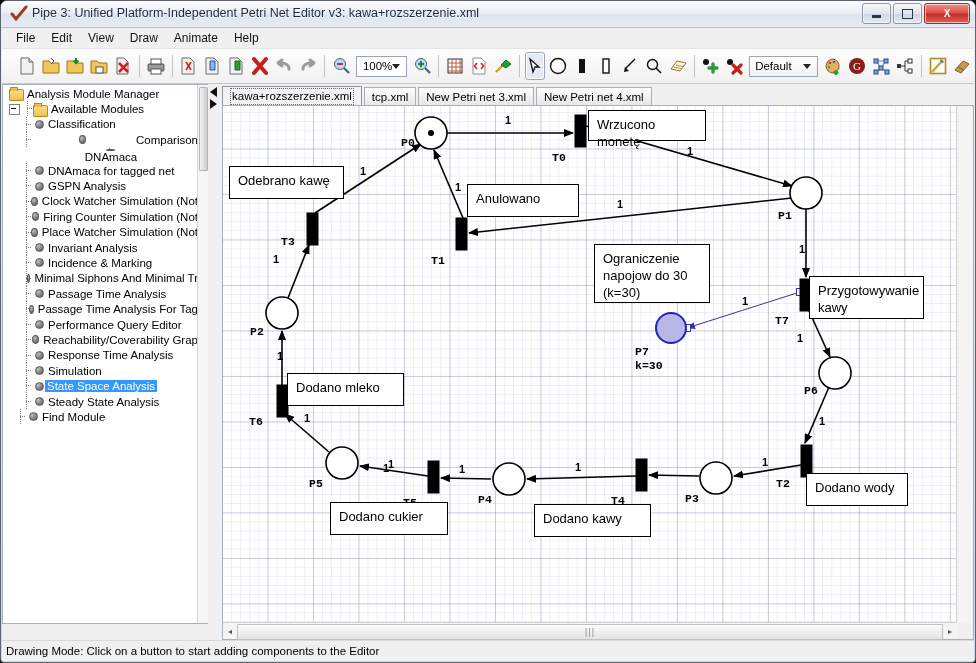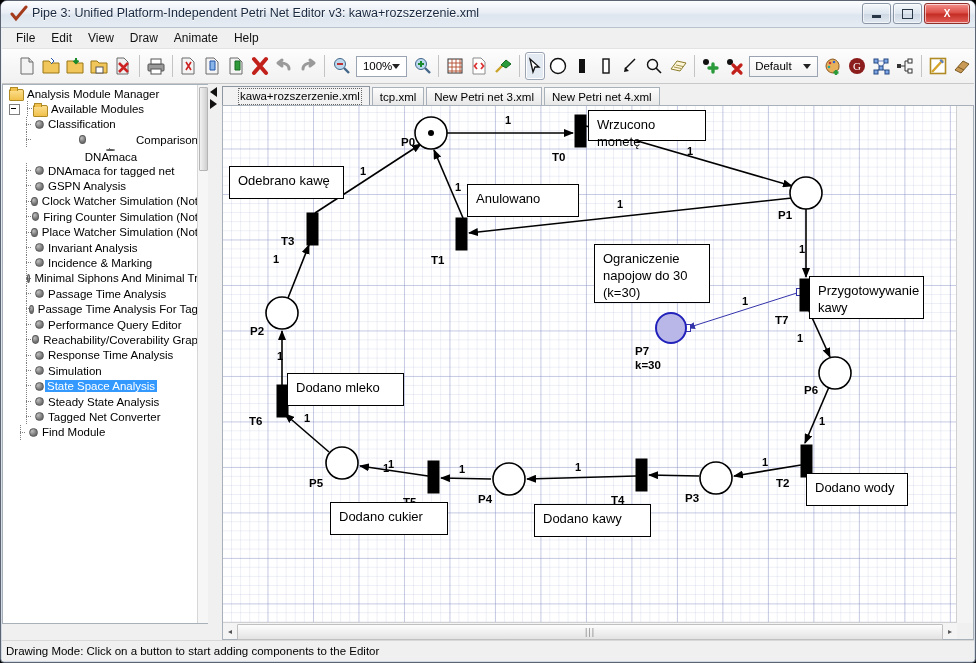--- a/index.html
+++ b/index.html
@@ -182,41 +182,42 @@
   .tab{
     height:19px;line-height:18px;padding:0 7px;font-size:11.5px;
     border:1px solid #a8b0ba;border-bottom:none;
     background:linear-gradient(180deg,#fdfdfd,#e6e6e6);
     margin-right:2px;color:#000;box-sizing:border-box;
   }
   .tab.active{
     background:#f2f2f2;height:20px;line-height:19px;
     border-color:#8e96a0;
   }
-  .tab.active span{border:1px dotted #666;padding:0 1px;display:inline-block;line-height:15px;margin-left:8px;}
+  .tab.active span{border:1px dotted #666;padding:0 1px;display:inline-block;line-height:15px;}
   #canvaswrap{
     position:absolute;left:0;top:21px;right:0;bottom:0;
     border:1px solid #a8b0ba;background:#fff;box-sizing:border-box;
   }
   #canvas{
     position:absolute;left:0;top:0;right:16px;bottom:16px;
     background-color:#ffffff;
     background-image:
       linear-gradient(to right,rgba(140,150,200,.16) 1px,transparent 1px),
       linear-gradient(to bottom,rgba(140,150,200,.16) 1px,transparent 1px),
       linear-gradient(to right,rgba(120,130,190,.34) 1px,transparent 1px),
       linear-gradient(to bottom,rgba(120,130,190,.34) 1px,transparent 1px);
     background-size:9.1px 9.1px,9.1px 9.1px,45.5px 45.5px,45.5px 45.5px;
     background-position:-1px -3px,-1px -3px,-1px -3px,-1px -3px;
     overflow:hidden;
   }
   #canvas svg{position:absolute;left:0;top:0;}
   .netlabel{
     position:absolute;font-size:11.5px;font-weight:bold;color:#000;
     white-space:nowrap;
+    font-family:Liberation Mono, monospace;
   }
   .annbox{
     position:absolute;border:1px solid #000;background:#fff;
     font-size:13px;color:#000;padding:5px 8px;box-sizing:border-box;
     line-height:17px;white-space:pre-line;
   }
   .arcweight{
     position:absolute;font-size:11px;color:#000;font-weight:600;
   }
   
@@ -609,25 +610,20 @@
             </div>
             <div class="tnode sel" style="padding-left: 18px;">
               <span class="dotted leaf"></span>
               <span class="bullet"></span>
               <span class="lbl">State Space Analysis</span>
             </div>
             <div class="tnode" style="padding-left: 18px;">
               <span class="dotted leaf"></span>
               <span class="bullet"></span>
               <span class="lbl">Steady State Analysis</span>
-            </div>
-            <div class="tnode" style="padding-left: 18px;">
-              <span class="dotted leaf"></span>
-              <span class="bullet"></span>
-              <span class="lbl">Tagged Net Converter</span>
             </div>
           </div>
         <div class="tnode" style="padding-left:12px">
           <span class="dotted leaf"></span>
           <span class="bullet"></span>
           <span class="lbl">Find Module</span>
         </div>
       </div>
       <div id="sb-vscroll">
         <div class="thumb"></div>

